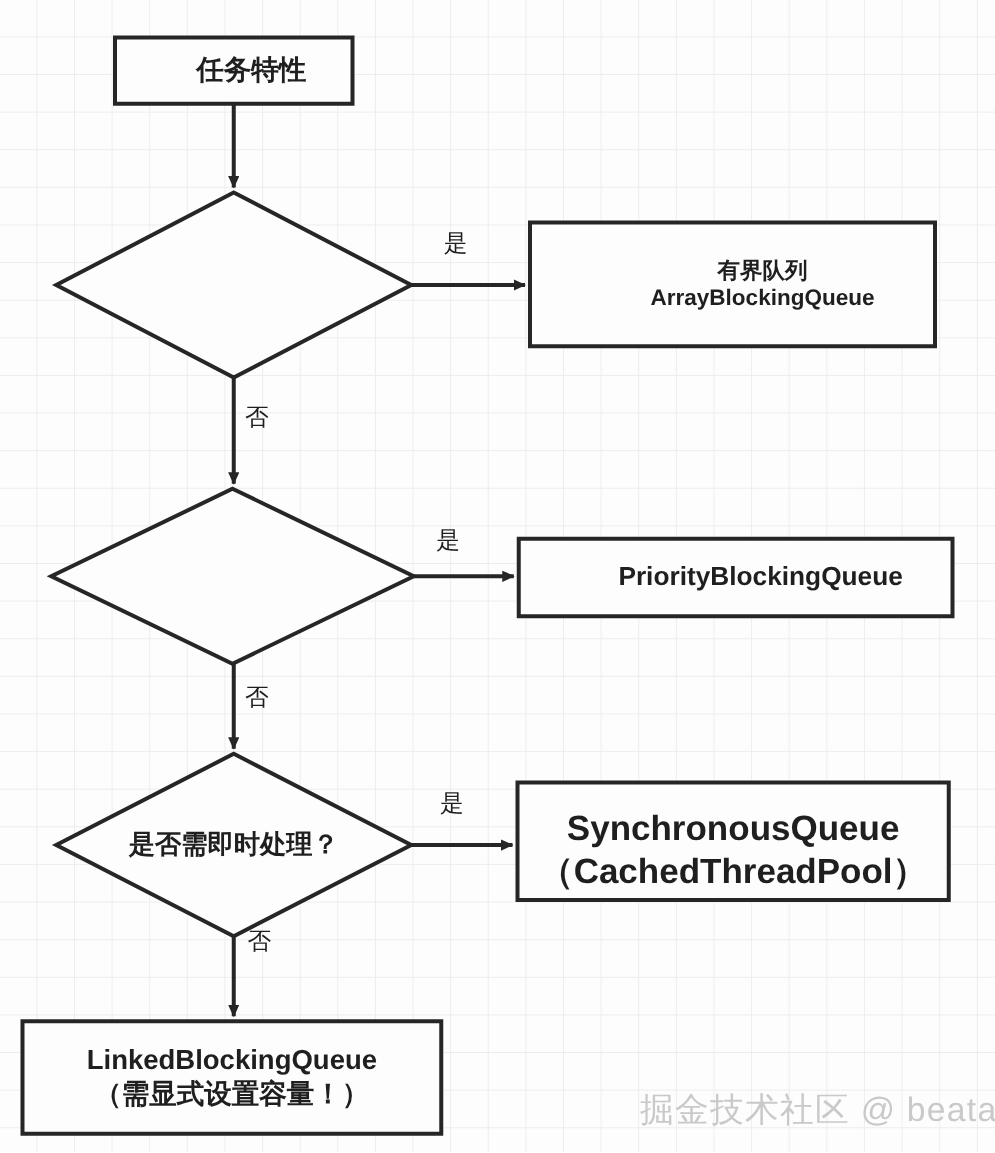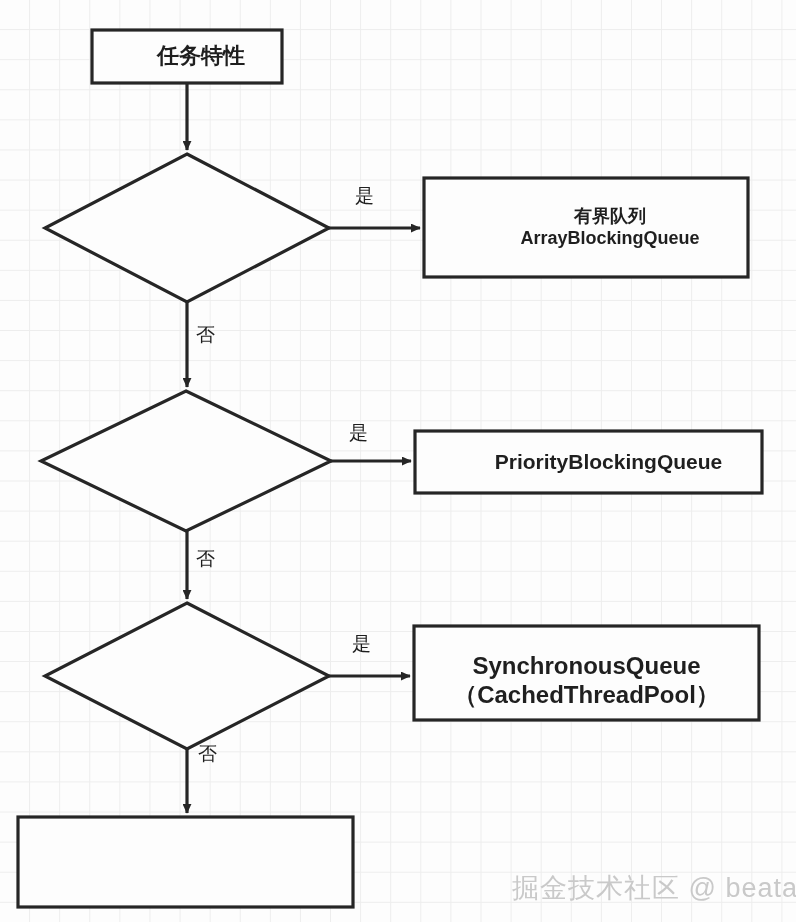--- a/index.html
+++ b/index.html
@@ -100,24 +100,27 @@
 
   <div class="node-label" style="left:92px; top:30px; width:190px; height:53px; font-size:22px;margin-left:14px;">任务特性</div>
 
 
   <div class="node-label" style="left:424px; top:178px; width:324px; height:99px; font-size:18px;margin-left:24px;">有界队列
 ArrayBlockingQueue</div>
 
 
   <div class="node-label" style="left:415px; top:431px; width:387px; height:62px; font-size:21px;">PriorityBlockingQueue</div>
 
+  <div class="node-label" style="left:45px; top:646px; width:284px; height:60px; font-size:21px;">是否需即时处理？</div>
 
-  <div class="node-label" style="left:414px; top:626px; width:345px; height:108px; font-size:24px;">SynchronousQueue
+  <div class="node-label" style="left:414px; top:626px; width:345px; height:108px; font-size:28px;">SynchronousQueue
 （CachedThreadPool）</div>
 
+  <div class="node-label" style="left:18px; top:817px; width:335px; height:90px; font-size:22px;">LinkedBlockingQueue
+（需显式设置容量！）</div>
 
   <div class="edge-label" style="left:355px; top:186px;">是</div>
 
   <div class="edge-label" style="left:196px; top:325px;">否</div>
 
   <div class="edge-label" style="left:349px; top:423px;">是</div>
 
   <div class="edge-label" style="left:196px; top:549px;">否</div>
 
   <div class="edge-label" style="left:352px; top:634px;">是</div>

